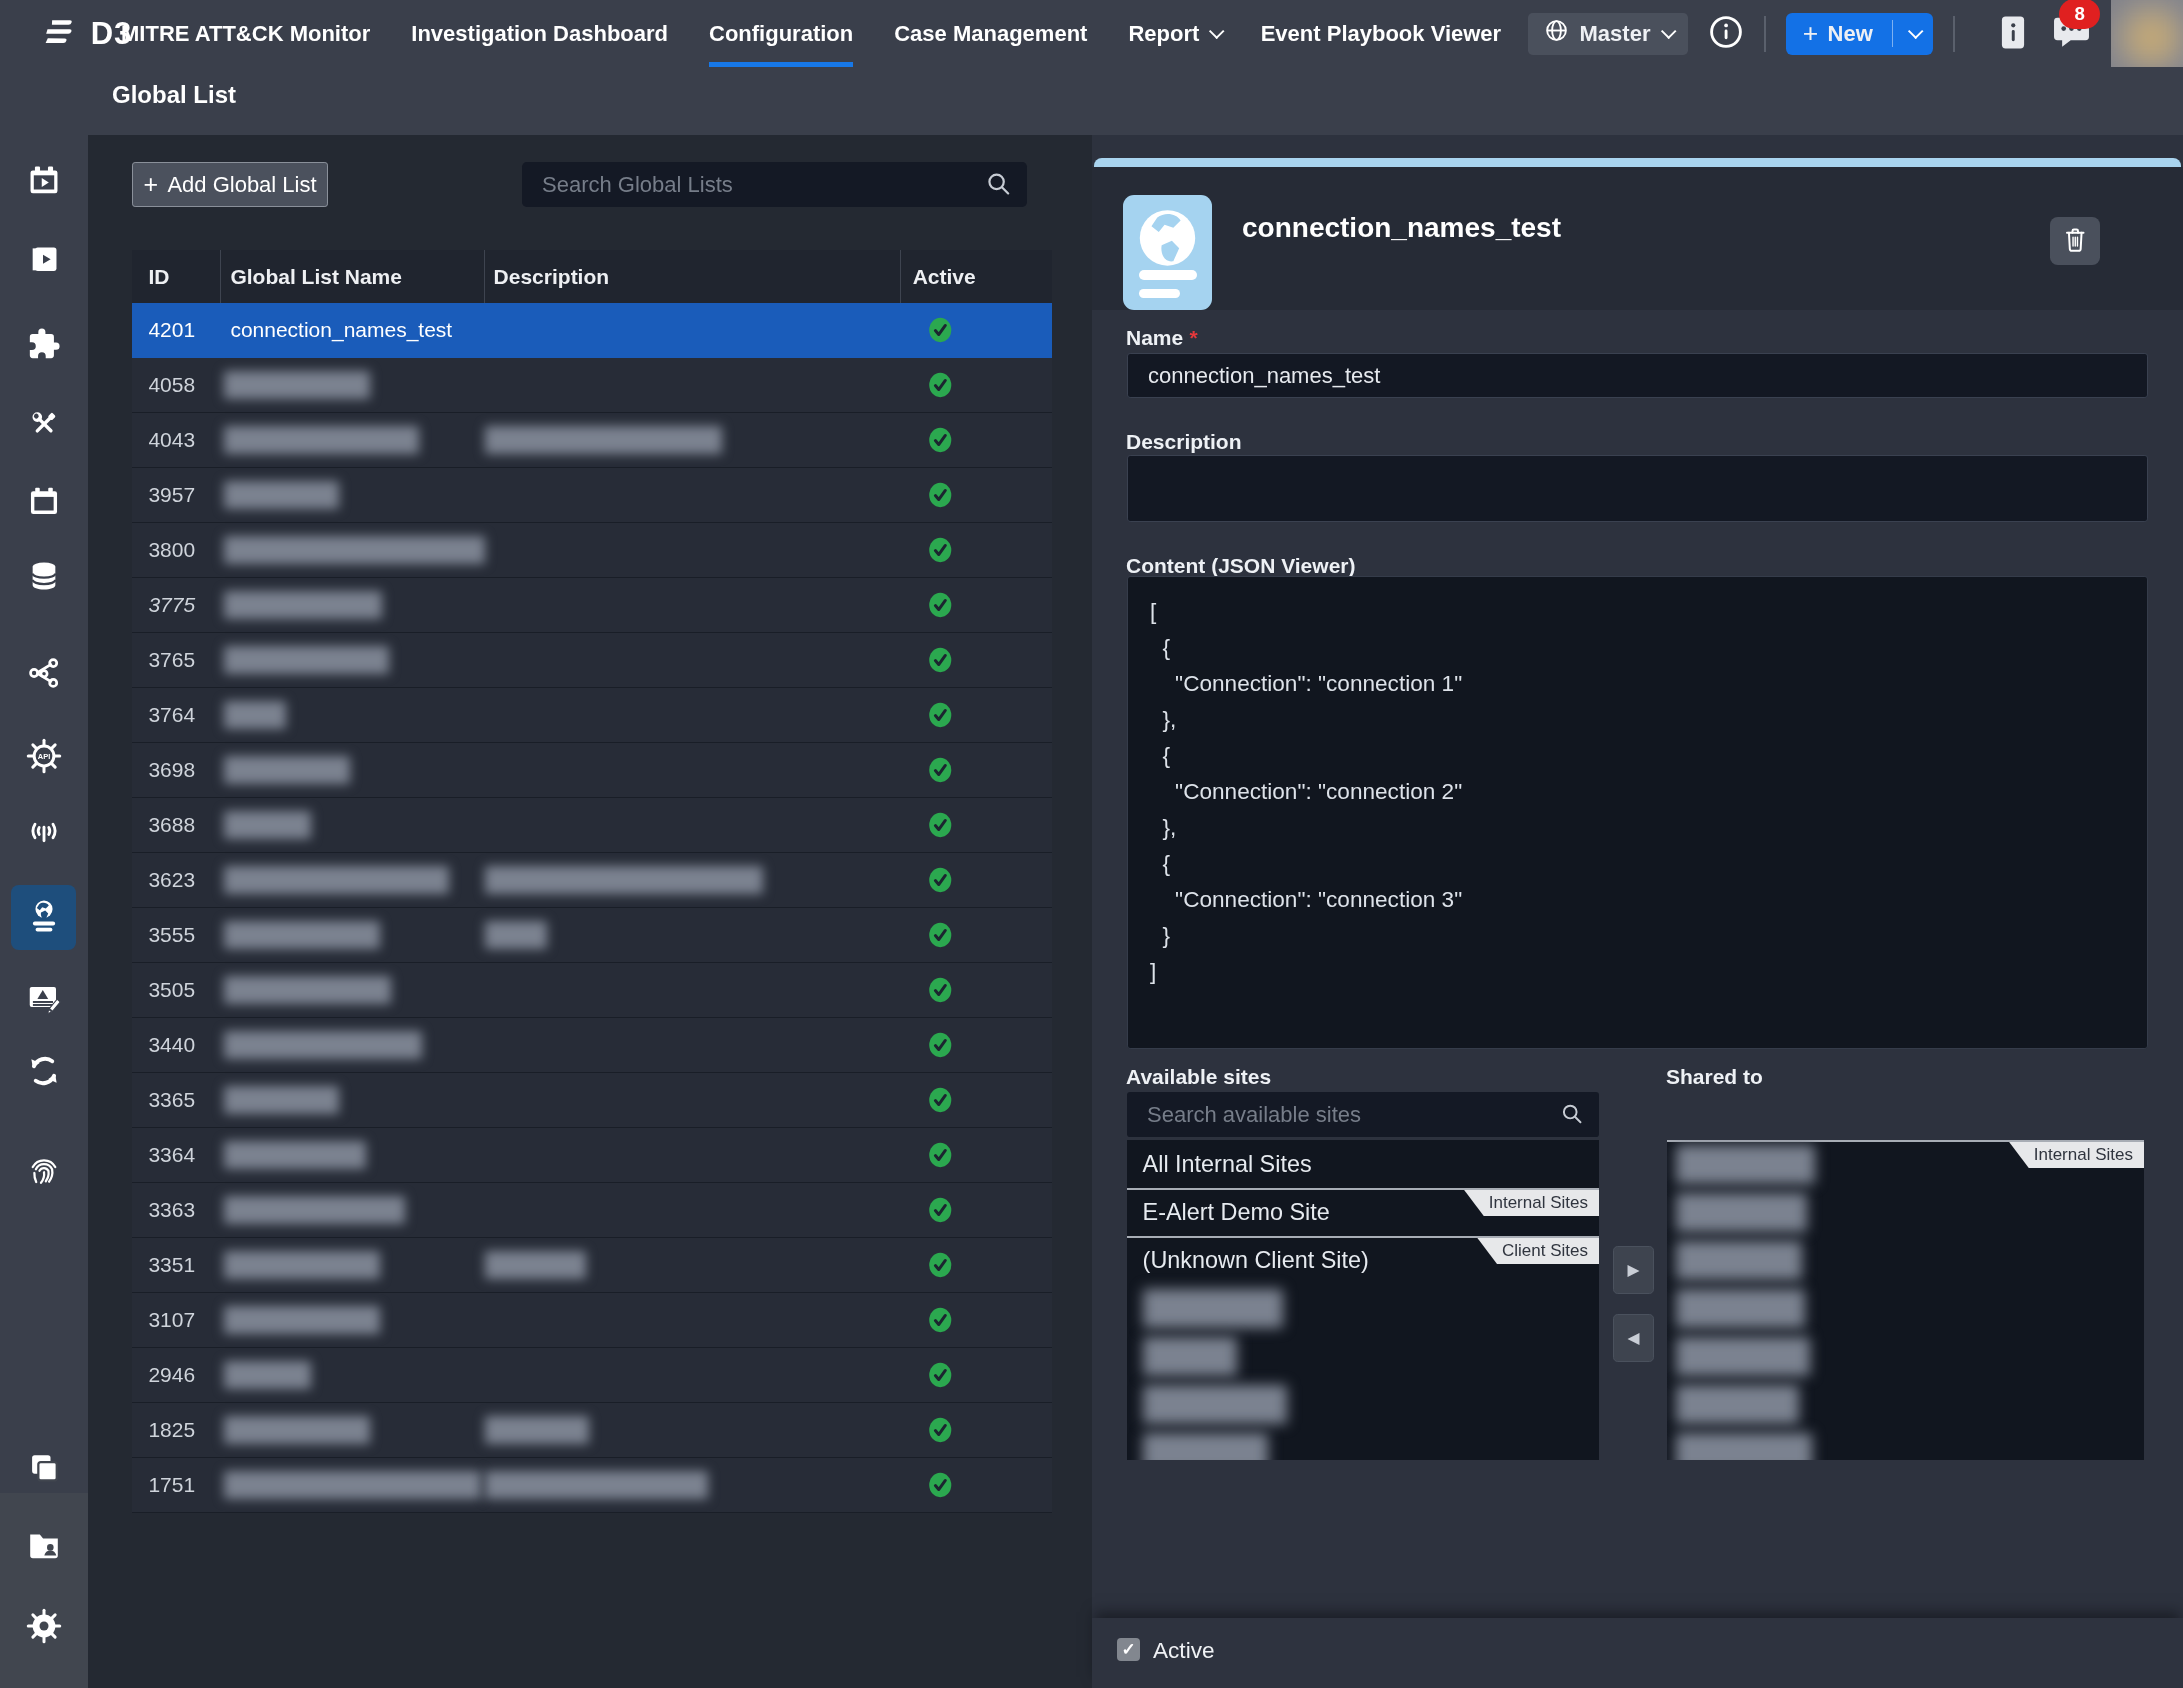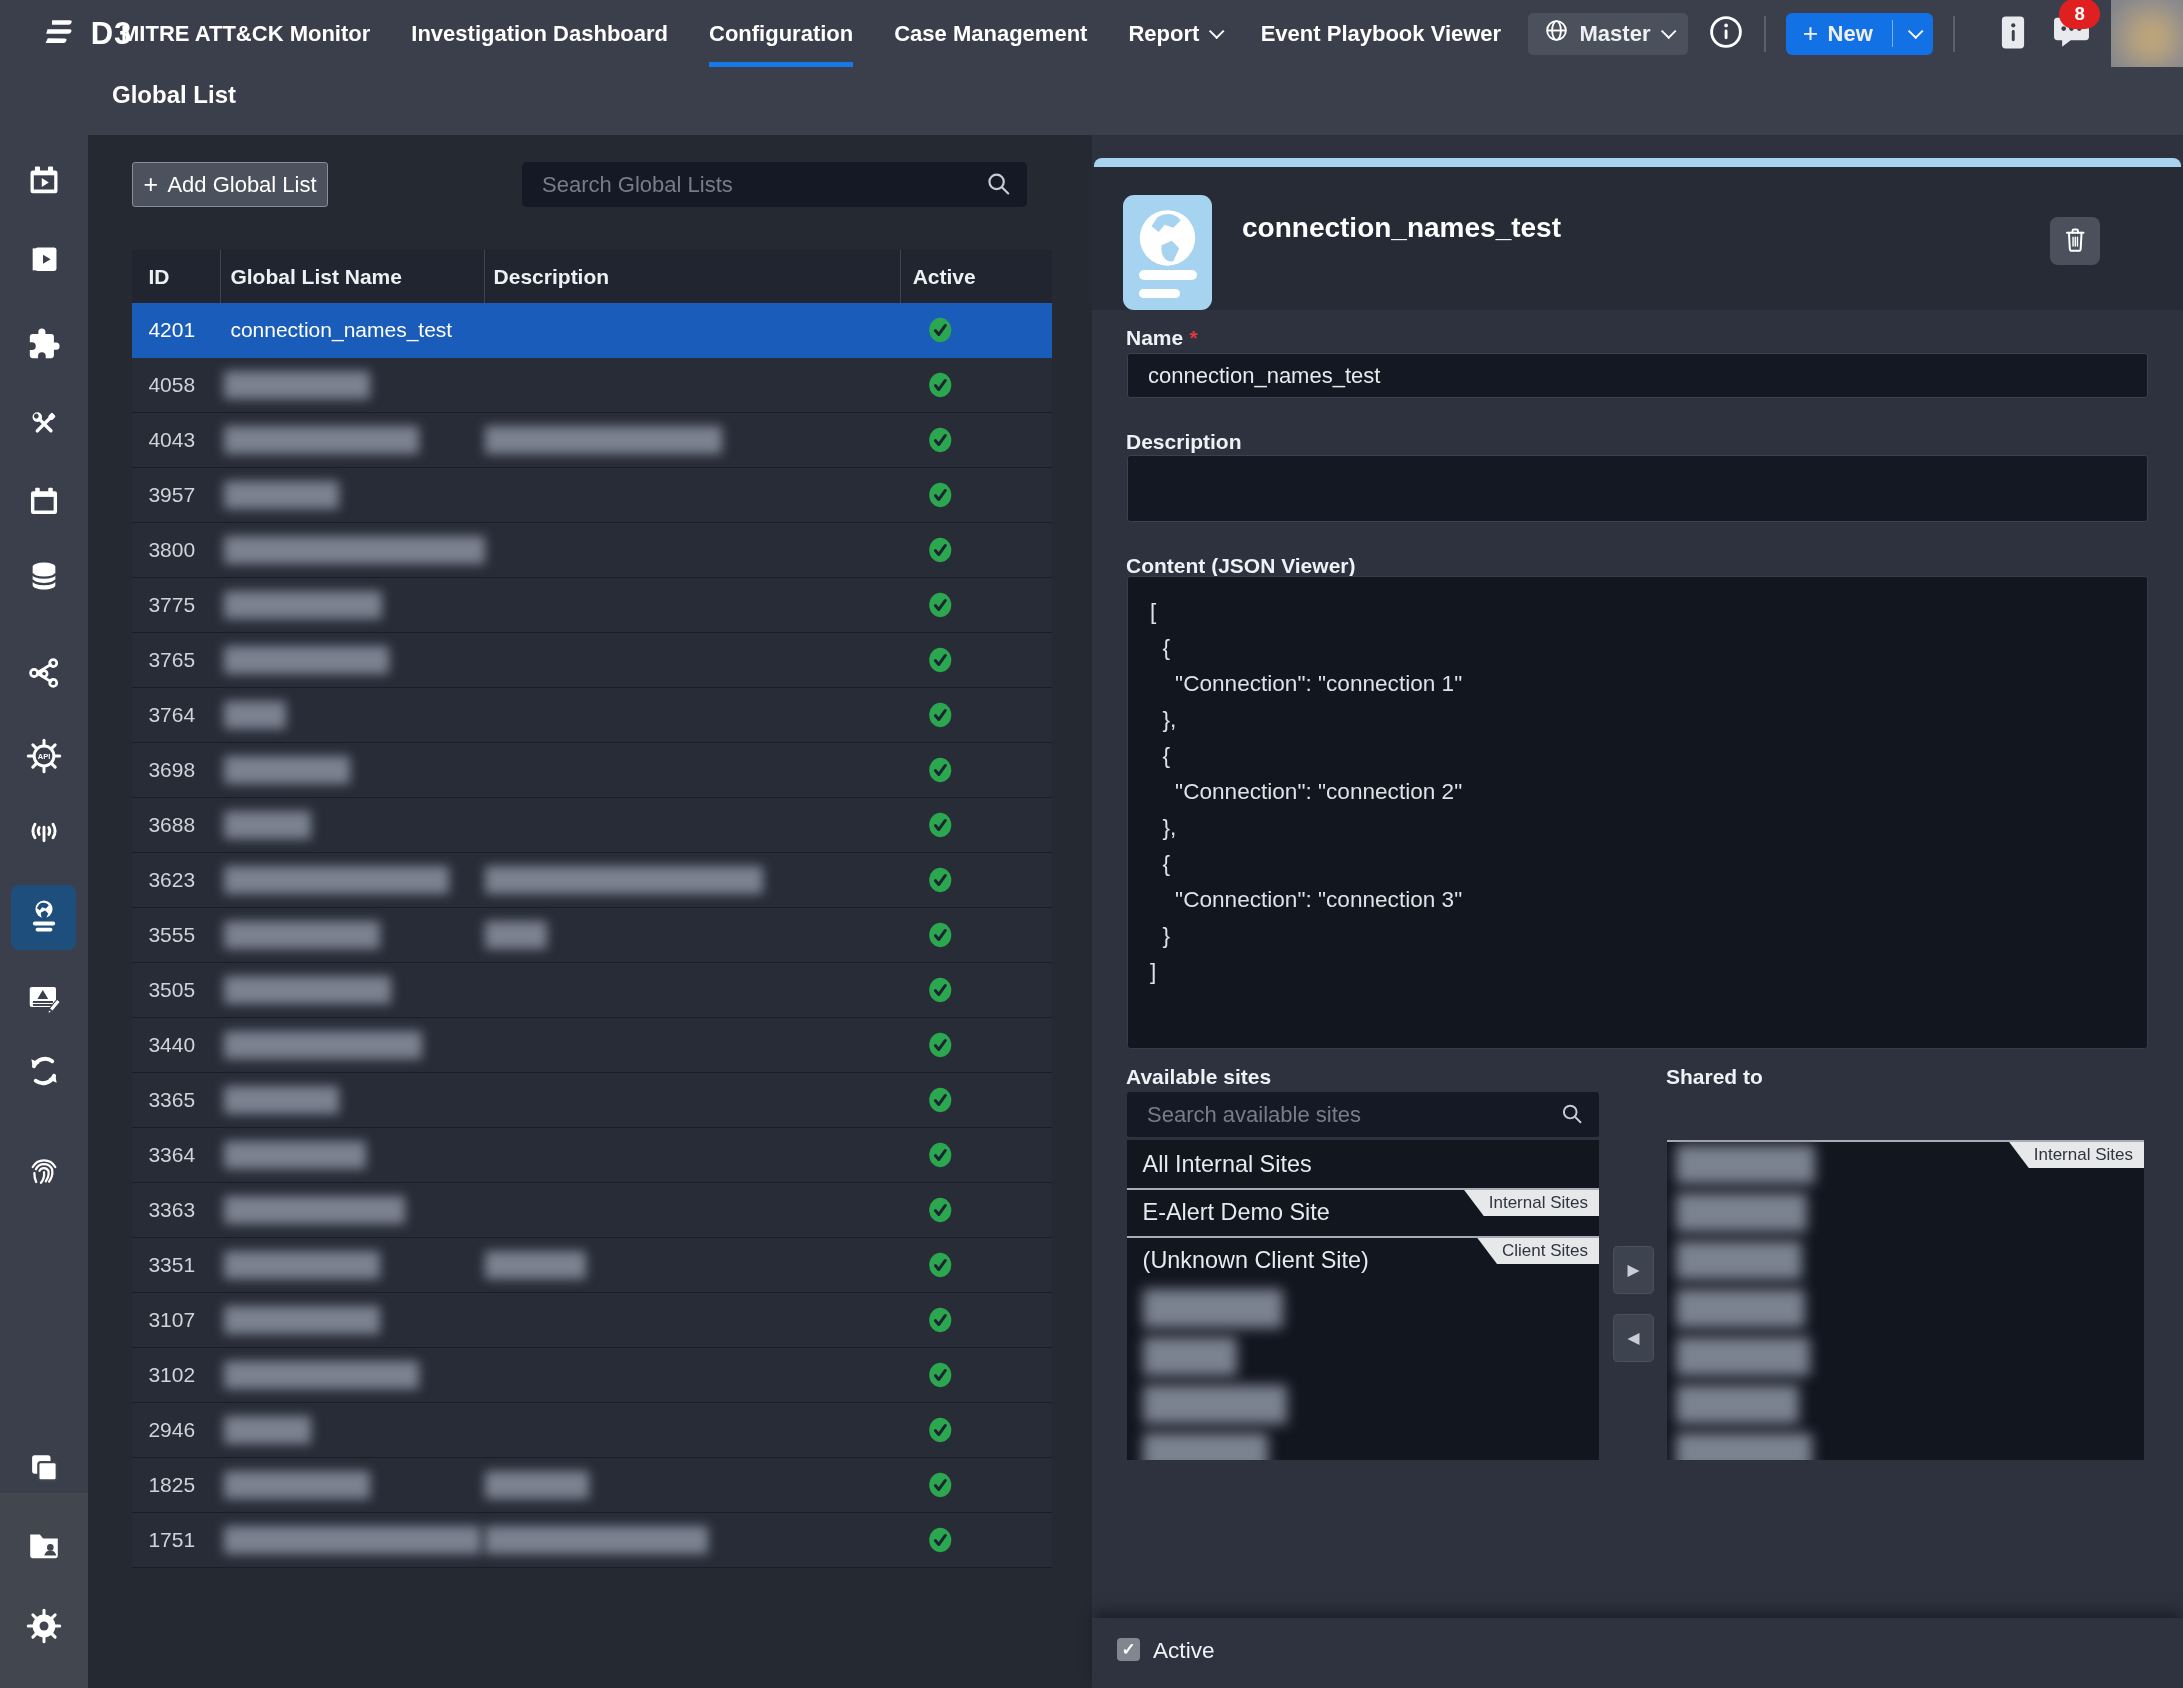--- a/index.html
+++ b/index.html
@@ -416,21 +416,21 @@
       <div class="td" style="width: 151px; padding-left: 26px;">
         <span style="display: flex;">
           <svg width="26.5" height="28" viewBox="0 0 24 25">
             <ellipse cx="12" cy="12.5" rx="10" ry="11" fill="#2ba84f"></ellipse>
             <path d="M7.6 13l3 3.6 6-8.2" stroke="#1c2530" stroke-width="2.7" fill="none" stroke-linecap="round" stroke-linejoin="round"></path>
           </svg>
         </span>
       </div>
     </div>
     <div class="trow">
-      <div class="td td-id" style="width: 89px; padding-left: 16.4px;">3775</div>
+      <div class="td td-id" style="width: 89px; padding-left: 16.4px; font-style: italic;">3775</div>
       <div class="td" style="width: 264px;">
         <div class="redact" style="width: 158px; margin-left: 3.1px;"></div>
       </div>
       <div class="td" style="width: 416px;"></div>
       <div class="td" style="width: 151px; padding-left: 26px;">
         <span style="display: flex;">
           <svg width="26.5" height="28" viewBox="0 0 24 25">
             <ellipse cx="12" cy="12.5" rx="10" ry="11" fill="#2ba84f"></ellipse>
             <path d="M7.6 13l3 3.6 6-8.2" stroke="#1c2530" stroke-width="2.7" fill="none" stroke-linecap="round" stroke-linejoin="round"></path>
           </svg>
@@ -620,35 +620,20 @@
             <ellipse cx="12" cy="12.5" rx="10" ry="11" fill="#2ba84f"></ellipse>
             <path d="M7.6 13l3 3.6 6-8.2" stroke="#1c2530" stroke-width="2.7" fill="none" stroke-linecap="round" stroke-linejoin="round"></path>
           </svg>
         </span>
       </div>
     </div>
     <div class="trow">
       <div class="td td-id" style="width: 89px; padding-left: 16.4px;">3107</div>
       <div class="td" style="width: 264px;">
         <div class="redact" style="width: 156px; margin-left: 3.1px;"></div>
-      </div>
-      <div class="td" style="width: 416px;"></div>
-      <div class="td" style="width: 151px; padding-left: 26px;">
-        <span style="display: flex;">
-          <svg width="26.5" height="28" viewBox="0 0 24 25">
-            <ellipse cx="12" cy="12.5" rx="10" ry="11" fill="#2ba84f"></ellipse>
-            <path d="M7.6 13l3 3.6 6-8.2" stroke="#1c2530" stroke-width="2.7" fill="none" stroke-linecap="round" stroke-linejoin="round"></path>
-          </svg>
-        </span>
-      </div>
-    </div>
-    <div class="trow">
-      <div class="td td-id" style="width: 89px; padding-left: 16.4px;">3102</div>
-      <div class="td" style="width: 264px;">
-        <div class="redact" style="width: 195px; margin-left: 3.1px;"></div>
       </div>
       <div class="td" style="width: 416px;"></div>
       <div class="td" style="width: 151px; padding-left: 26px;">
         <span style="display: flex;">
           <svg width="26.5" height="28" viewBox="0 0 24 25">
             <ellipse cx="12" cy="12.5" rx="10" ry="11" fill="#2ba84f"></ellipse>
             <path d="M7.6 13l3 3.6 6-8.2" stroke="#1c2530" stroke-width="2.7" fill="none" stroke-linecap="round" stroke-linejoin="round"></path>
           </svg>
         </span>
       </div>

